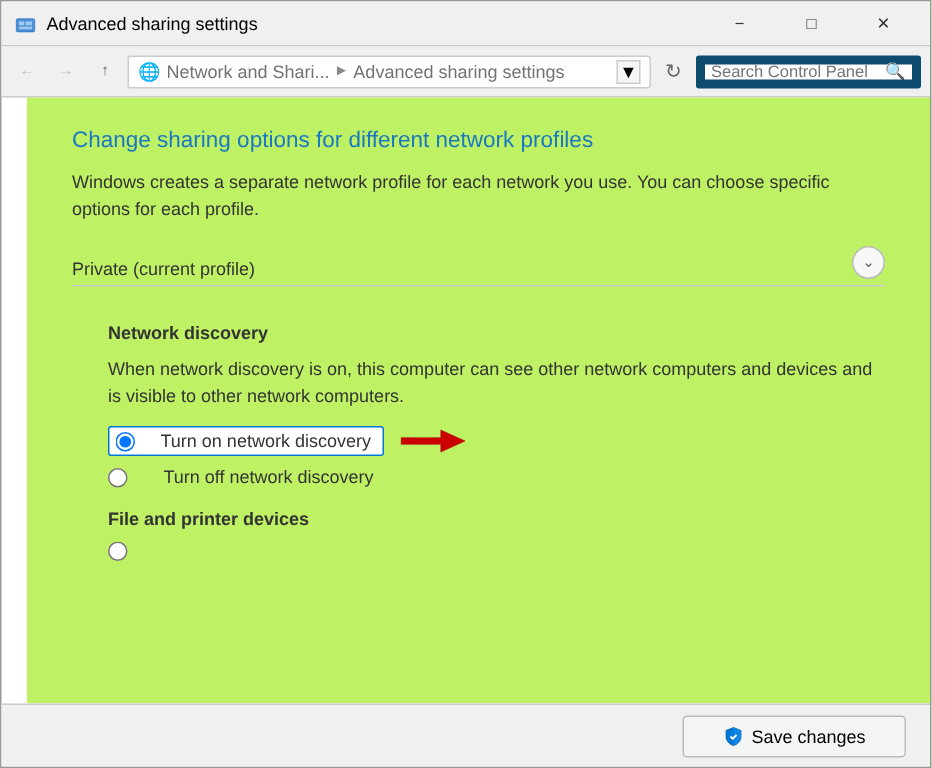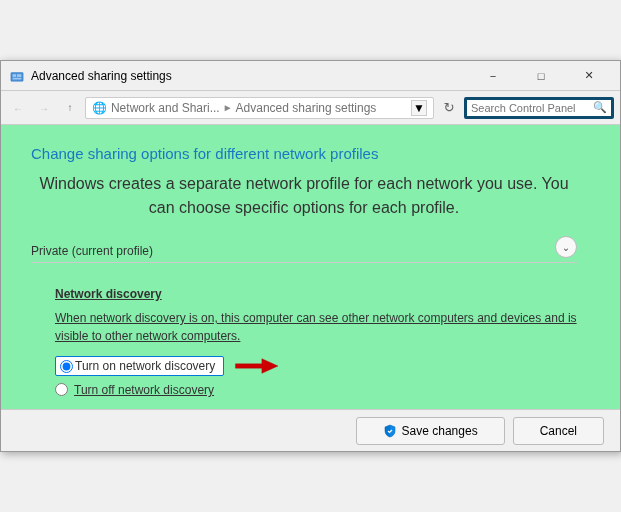--- a/index.html
+++ b/index.html
@@ -9,21 +9,21 @@
       background: #f0f0f0;
       display: flex;
       justify-content: center;
       align-items: center;
       width: 621px;
       height: 512px;
       overflow: hidden;
     }
     .window {
       width: 621px;
-      height: 392px;
+      height: 512px;
       background: #fff;
       border: 1px solid #999;
       display: flex;
       flex-direction: column;
       box-shadow: 2px 2px 8px rgba(0,0,0,0.3);
     }
     .title-bar {
       background: #f0f0f0;
       height: 30px;
       display: flex;
@@ -120,56 +120,56 @@
       border: none;
       background: transparent;
       cursor: pointer;
       display: flex;
       align-items: center;
       justify-content: center;
       color: #666;
     }
     .search-bar {
       height: 22px;
-      border: 3px solid #0c4a6e;
+      border: 6px solid #0c4a6e;
       background: #fff;
       display: flex;
       align-items: center;
       padding: 0 4px;
       width: 150px;
       border-radius: 2px;
       font-size: 11px;
       color: #888;
     }
     .search-bar input {
       border: none;
       outline: none;
       font-size: 11px;
       color: #888;
       background: transparent;
       width: 100%;
     }
     .content-area {
       flex: 1;
       overflow-y: auto;
-      padding: 20px 43px 20px 30px;
-      background: #86efac;
+      padding: 20px 30px 20px 30px;
+      background: #bef264;
+      margin-left: 17px;
     }
     .page-title {
       font-size: 15px;
       color: #1a78c2;
       font-weight: 400;
       margin-bottom: 10px;
     }
     .page-desc {
-      font-size: 16px;
+      font-size: 12px;
       color: #333;
       line-height: 1.5;
       margin-bottom: 16px;
-      text-align: center;
     }
     .section-header {
       display: flex;
       align-items: flex-end;
       border-bottom: 1px solid #ccc;
       padding-bottom: 4px;
       margin-bottom: 2px;
       cursor: pointer;
     }
     .section-header-text {
@@ -190,49 +190,46 @@
       font-size: 10px;
     }
     .section-content {
       padding: 12px 0 12px 24px;
     }
     .subsection-title {
       font-size: 12px;
       font-weight: 600;
       color: #333;
       margin-bottom: 8px;
-      text-decoration: underline;
     }
     .subsection-desc {
       font-size: 12px;
       color: #333;
       line-height: 1.5;
       margin-bottom: 10px;
-      text-decoration: underline;
     }
     .radio-option {
       display: flex;
-      align-items: flex-start;
-      gap: 6px;
+      align-items: flex-end;
+      gap: 24px;
       margin-bottom: 6px;
       font-size: 12px;
       color: #333;
-      text-decoration: underline;
     }
     .radio-option input[type="radio"] {
       width: 13px;
       height: 13px;
       margin: 0;
       cursor: pointer;
       accent-color: #0078d7;
     }
     .highlighted-option {
       display: inline-flex;
       align-items: center;
-      gap: 2px;
+      gap: 17px;
       background: #fff;
       border: 1px solid #0078d7;
       padding: 2px 8px 2px 4px;
       border-radius: 2px;
       font-size: 12px;
       color: #333;
       position: relative;
     }
     .red-arrow {
       width: 44px;
@@ -374,17 +371,16 @@
     <button class="footer-btn primary">
       <span class="shield-icon-small">
         <svg viewBox="0 0 14 14" width="14" height="14">
           <path d="M7 1 L12 3 L12 7 C12 10 9.5 12.5 7 13 C4.5 12.5 2 10 2 7 L2 3 Z" fill="#0078d7" stroke="#005a9e" stroke-width="0.5"></path>
           <path d="M7 1 L12 3 L12 7 C12 10 9.5 12.5 7 13" fill="#2196f3" opacity="0.5"></path>
           <path d="M5 7 L6.5 8.5 L9 6" stroke="#fff" stroke-width="1.2" fill="none"></path>
         </svg>
       </span>
       <span>Save changes</span>
     </button>
-    <button class="footer-btn">Cancel</button>
   </div>
 
 </div>
 </div>
 
 </body></html>

